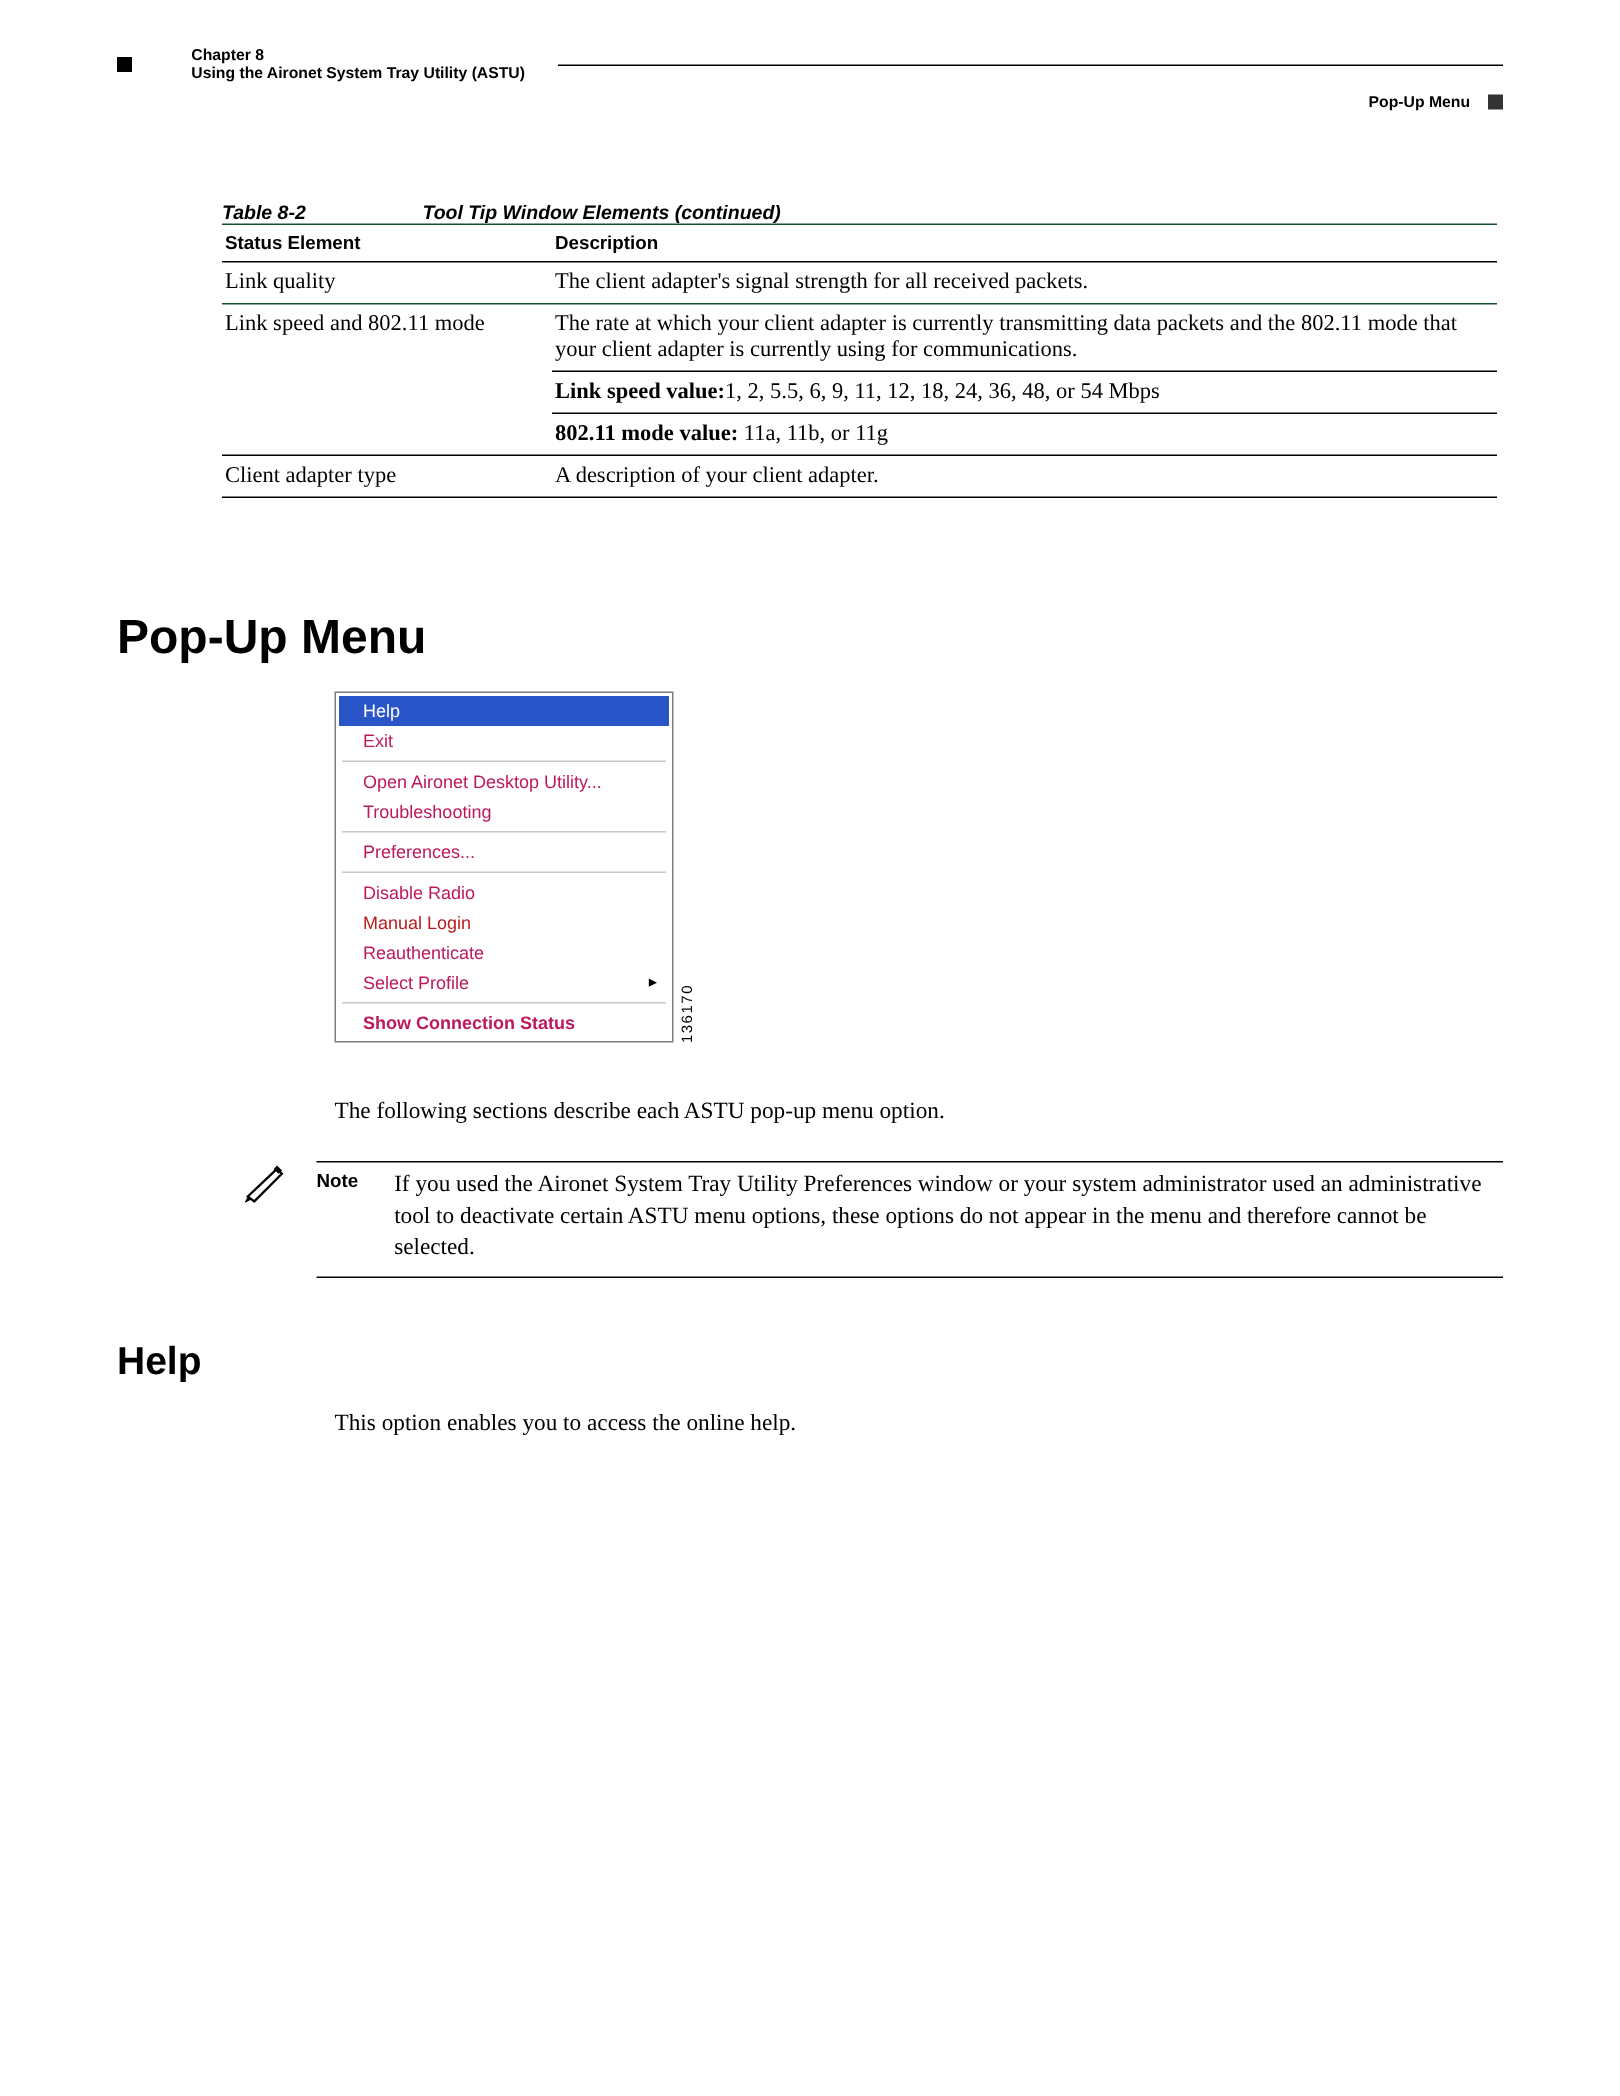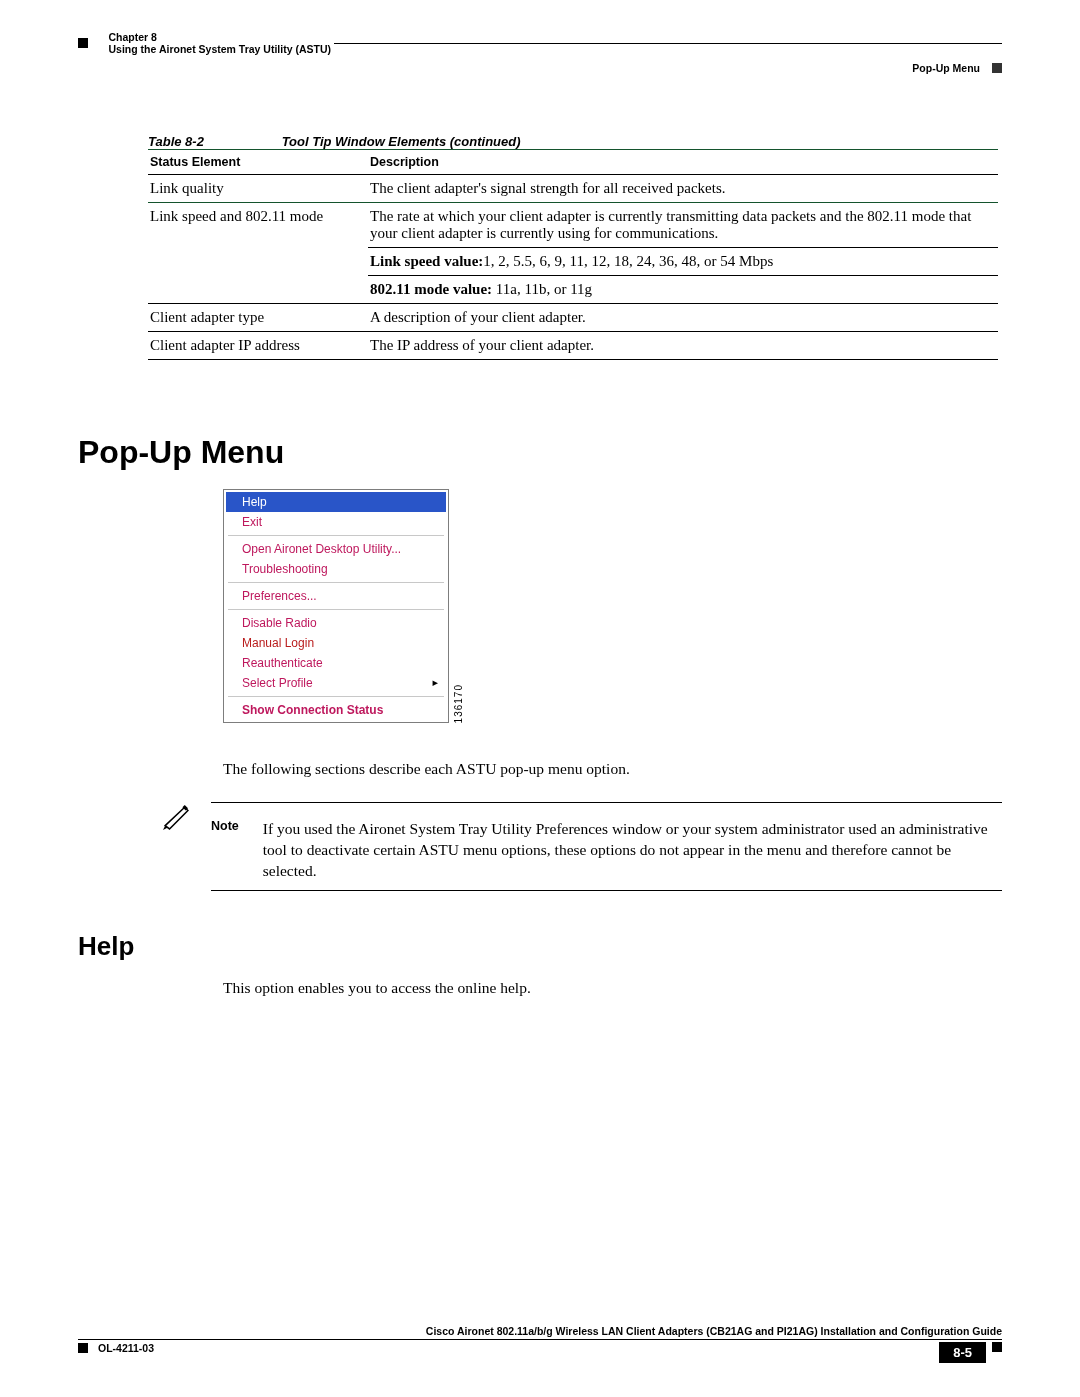--- a/index.html
+++ b/index.html
@@ -16,21 +16,21 @@
     position: relative;
     width: 1080px;
     height: 1397px;
     padding: 36px 78px 40px 78px;
   }
 
   
   .hdr-row {
     display: flex;
     align-items: center;
-    gap: 3px;
+    gap: 22px;
     height: 14px;
   }
   .hdr-rule {
     flex: 1;
     height: 1px;
     background: #000;
   }
   .hdr-chip {
     width: 10px; height: 10px; background: #000;
   }
@@ -159,21 +159,21 @@
     display:flex;
     gap:18px;
     align-items:flex-start;
     margin-bottom: 40px;
   }
   .note-icon{
     width:30px;
     padding-top:2px;
   }
   .note-icon svg{ width:26px; height:26px;}
-  .note-body{ flex:1; border-top:1px solid #000; border-bottom:1px solid #000; padding:16px 0 8px 0;}
+  .note-body{ flex:1; border-top:1px solid #000; border-bottom:1px solid #000; padding:5px 0 8px 0;}
   .note-lead{
     font-family: Arial, Helvetica, sans-serif;
     font-weight:bold; font-size:12.5px;
     display:inline-block; width:48px; vertical-align:top;
   }
   .note-text{ display:inline-block; width: calc(100% - 54px); vertical-align:top; font-size:15.5px; line-height:1.35;}
 
   h2{
     font-family: Arial, Helvetica, sans-serif;
     font-weight:bold; font-size:26px;
@@ -261,24 +261,20 @@
       </tr>
       <tr class="inner">
         <td class="col1" style="border-top:none"></td>
         <td>
           <span class="bold">802.11 mode value:</span><span> 11a, 11b, or 11g</span>
         </td>
       </tr>
       <tr>
         <td class="col1">Client adapter type</td>
         <td>A description of your client adapter.</td>
-      </tr>
-      <tr>
-        <td class="col1">Client adapter IP address</td>
-        <td>The IP address of your client adapter.</td>
       </tr>
     </tbody>
       </table>
 
     <h1>Pop-Up Menu</h1>
 
 
 
     <div class="menu-wrap">
       <div class="menu">
@@ -314,29 +310,14 @@
         <span class="note-lead">Note</span>
         <span class="note-text">If you used the Aironet System Tray Utility Preferences window or your system administrator used an administrative tool to deactivate certain ASTU menu options, these options do not appear in the menu and therefore cannot be selected.</span>
       </div>
     </div>
 
     <h2>Help</h2>
     <p class="body-para">This option enables you to access the online help.</p>
 
   </div>
 
-  <div class="ftr">
-    <div class="ftr-title">Cisco Aironet 802.11a/b/g Wireless LAN Client Adapters (CB21AG and PI21AG) Installation and Configuration Guide</div>
-    <div class="ftr-row">
-      <div class="ftr-left">
-        <span class="hdr-chip"></span>
-        <span class="ftr-doc">OL-4211-03</span>
-      </div>
-      <div class="ftr-right">
-        <span class="ftr-right-inner">
-          <span class="pg-badge">8-5</span>
-          <span class="ftr-chip"></span>
-        </span>
-      </div>
-    </div>
-  </div>
 
 </div>
 
 </body></html>

